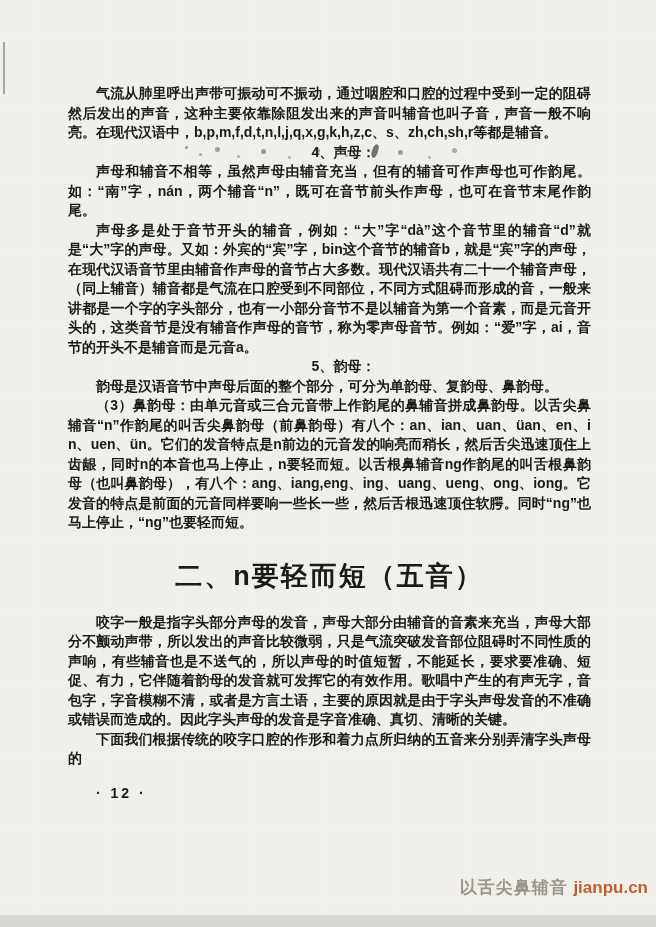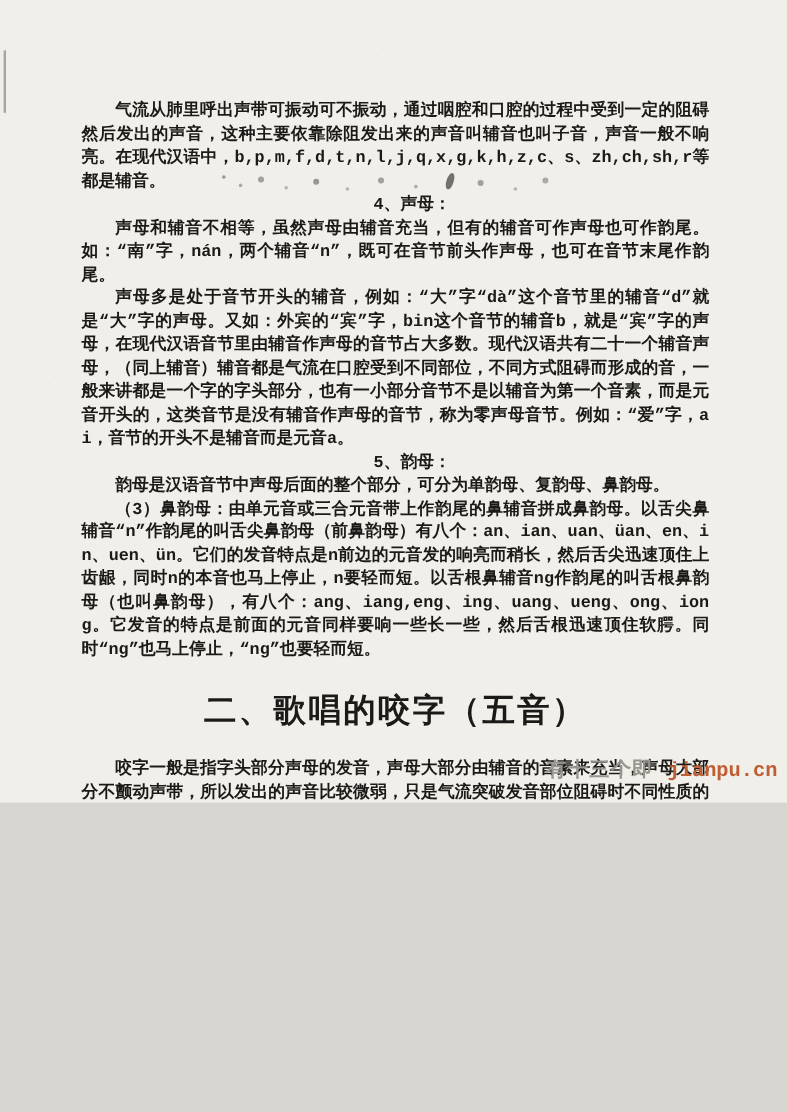--- a/index.html
+++ b/index.html
@@ -1,26 +1,26 @@
 <!DOCTYPE html>
 <html><head>
 <meta charset="utf-8">
 <style>
   html,body { margin:0; padding:0; background:#d8d6d0; }
   .page {
     position:relative;
-    width:656px; height:669px;
+    width:656px; height:915px;
     margin:0 auto;
     background-color:#f0efe9;
     background-image:
       radial-gradient(rgba(210,208,200,0.35) 0.6px, transparent 0.7px),
       radial-gradient(rgba(255,255,255,0.5) 0.5px, transparent 0.6px);
     background-size:9px 9px, 13px 13px;
     overflow:hidden;
-    font-family:Liberation Mono, monospace;
+    font-family:Liberation Sans, sans-serif;
     color:#1b1a18;
   }
   .column {
     position:absolute;
     left:68px; top:84px; width:523px;
   }
   .para {
     margin:0;
     font-size:14px;
     line-height:19.5px;
@@ -122,28 +122,28 @@
     <p class="para">声母多是处于音节开头的辅音，例如：“大”字“dà”这个音节里的辅音“d”就是“大”字的声母。又如：外宾的“宾”字，bin这个音节的辅音b，就是“宾”字的声母，在现代汉语音节里由辅音作声母的音节占大多数。现代汉语共有二十一个辅音声母，（同上辅音）辅音都是气流在口腔受到不同部位，不同方式阻碍而形成的音，一般来讲都是一个字的字头部分，也有一小部分音节不是以辅音为第一个音素，而是元音开头的，这类音节是没有辅音作声母的音节，称为零声母音节。例如：“爱”字，ai，音节的开头不是辅音而是元音a。</p>
 
     <p class="subhead">5、韵母：</p>
 
     <p class="para">韵母是汉语音节中声母后面的整个部分，可分为单韵母、复韵母、鼻韵母。</p>
 
 
 
     <p class="para">（3）鼻韵母：由单元音或三合元音带上作韵尾的鼻辅音拼成鼻韵母。以舌尖鼻辅音“n”作韵尾的叫舌尖鼻韵母（前鼻韵母）有八个：an、ian、uan、üan、en、in、uen、ün。它们的发音特点是n前边的元音发的响亮而稍长，然后舌尖迅速顶住上齿龈，同时n的本音也马上停止，n要轻而短。以舌根鼻辅音ng作韵尾的叫舌根鼻韵母（也叫鼻韵母），有八个：ang、iang,eng、ing、uang、ueng、ong、iong。它发音的特点是前面的元音同样要响一些长一些，然后舌根迅速顶住软腭。同时“ng”也马上停止，“ng”也要轻而短。</p>
 
-    <h2 class="section-heading">二、歌唱的咬字（五音）</h2>
+    <h2 class="section-heading">二、n要轻而短（五音）</h2>
 
     <p class="para">咬字一般是指字头部分声母的发音，声母大部分由辅音的音素来充当，声母大部分不颤动声带，所以发出的声音比较微弱，只是气流突破发音部位阻碍时不同性质的声响，有些辅音也是不送气的，所以声母的时值短暂，不能延长，要求要准确、短促、有力，它伴随着韵母的发音就可发挥它的有效作用。歌唱中产生的有声无字，音包字，字音模糊不清，或者是方言土语，主要的原因就是由于字头声母发音的不准确或错误而造成的。因此字头声母的发音是字音准确、真切、清晰的关键。</p>
 
     <p class="para">下面我们根据传统的咬字口腔的作形和着力点所归纳的五音来分别弄清字头声母的</p>
 
     <div class="page-number">· 12 ·</div>
 
   </div>
 
   <div class="watermark">
-    <span>有十三个即</span>
+    <span>以舌尖鼻辅音</span>
     <a href="#" class="site">jianpu.cn</a>
   </div>
 
 </div>
 
 </body></html>

